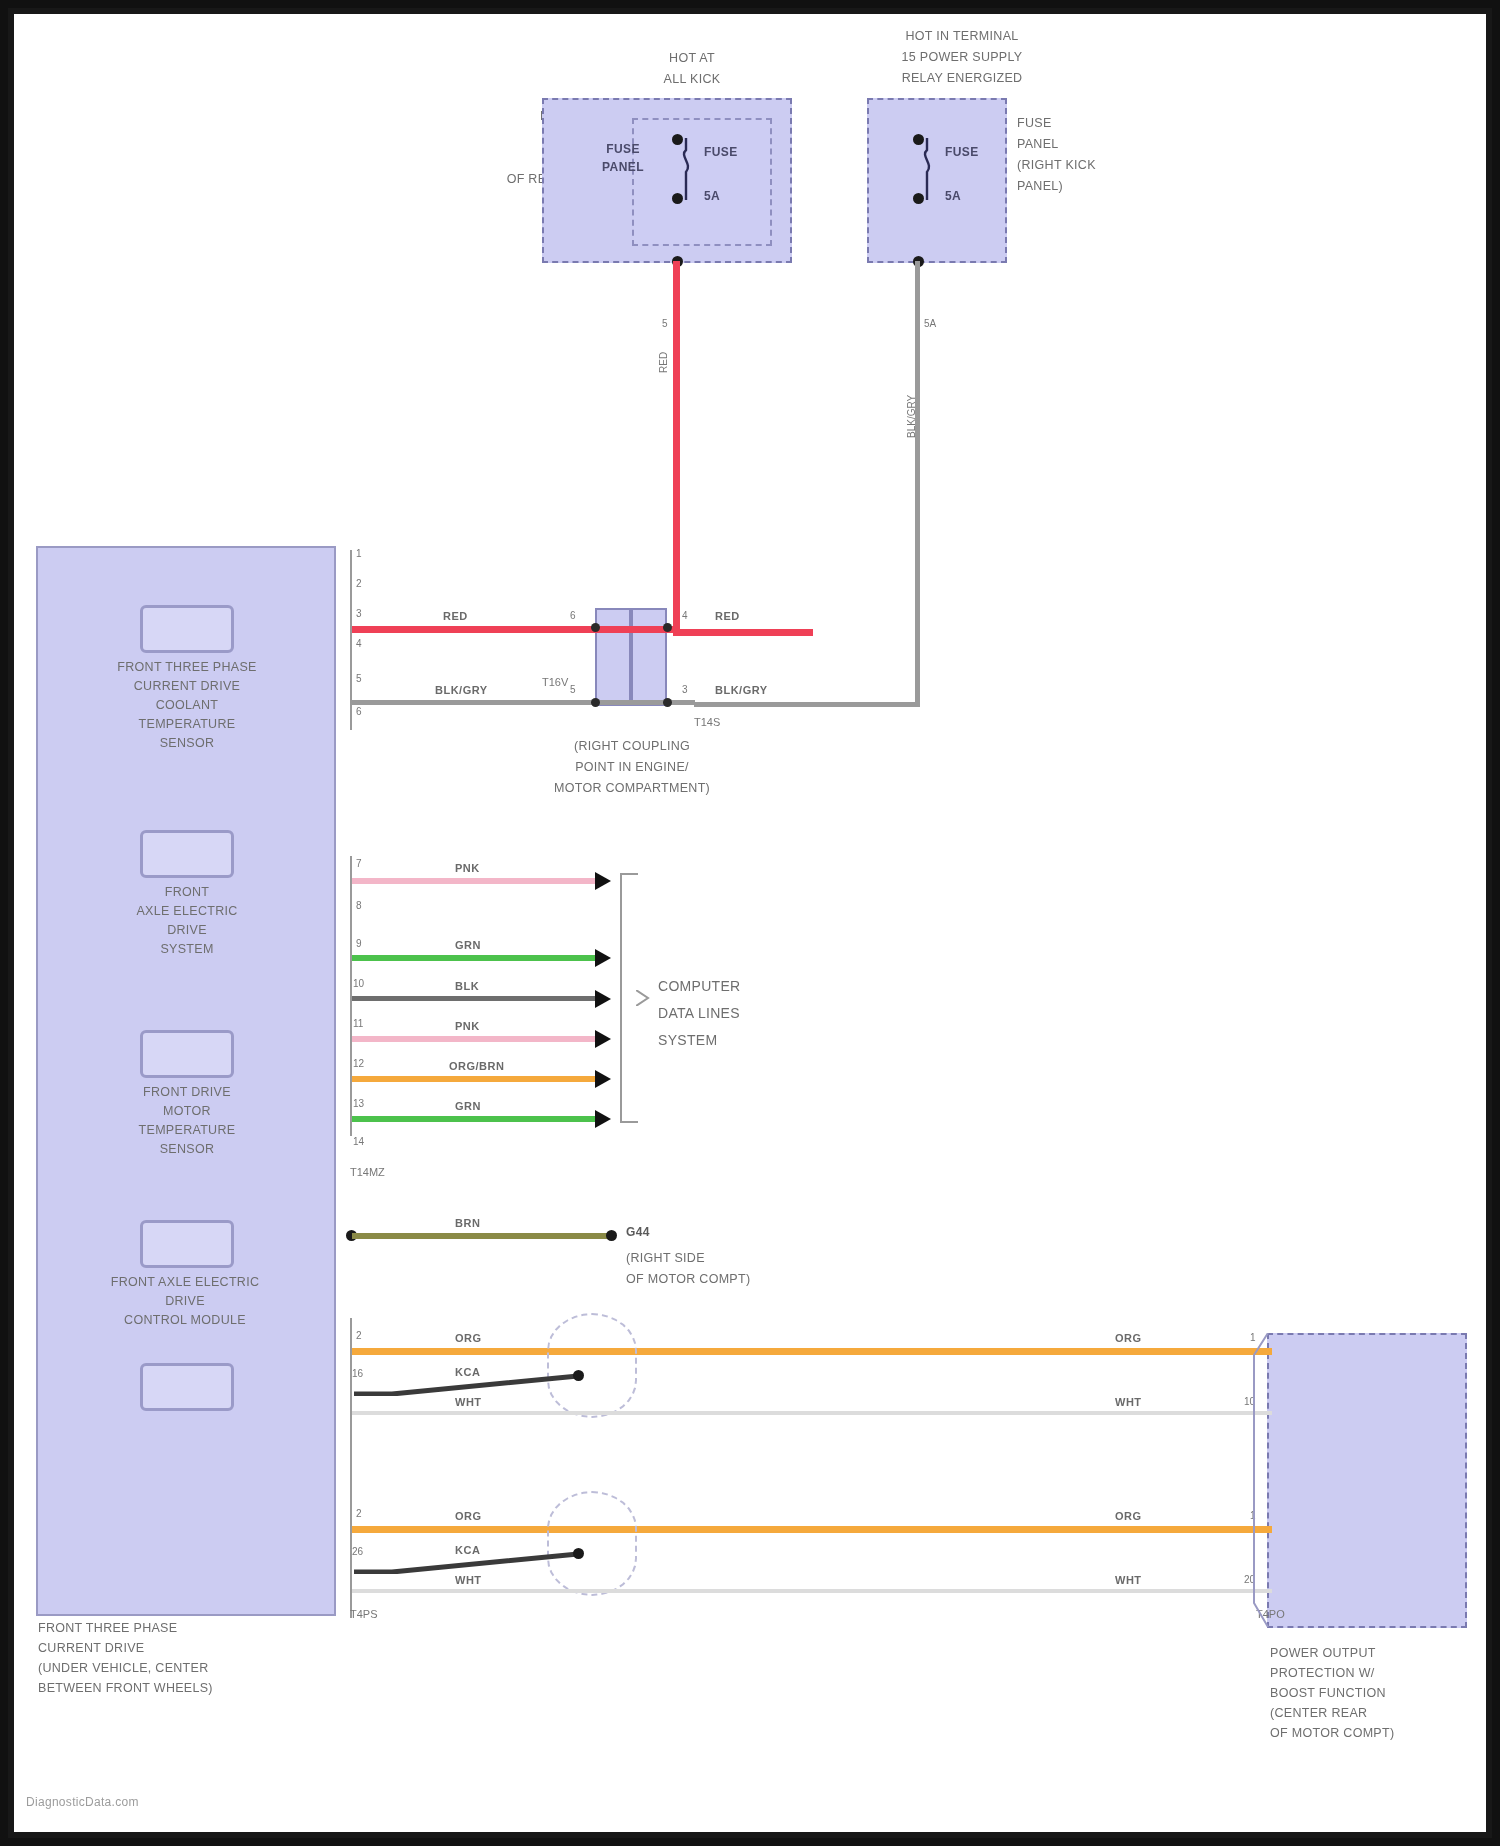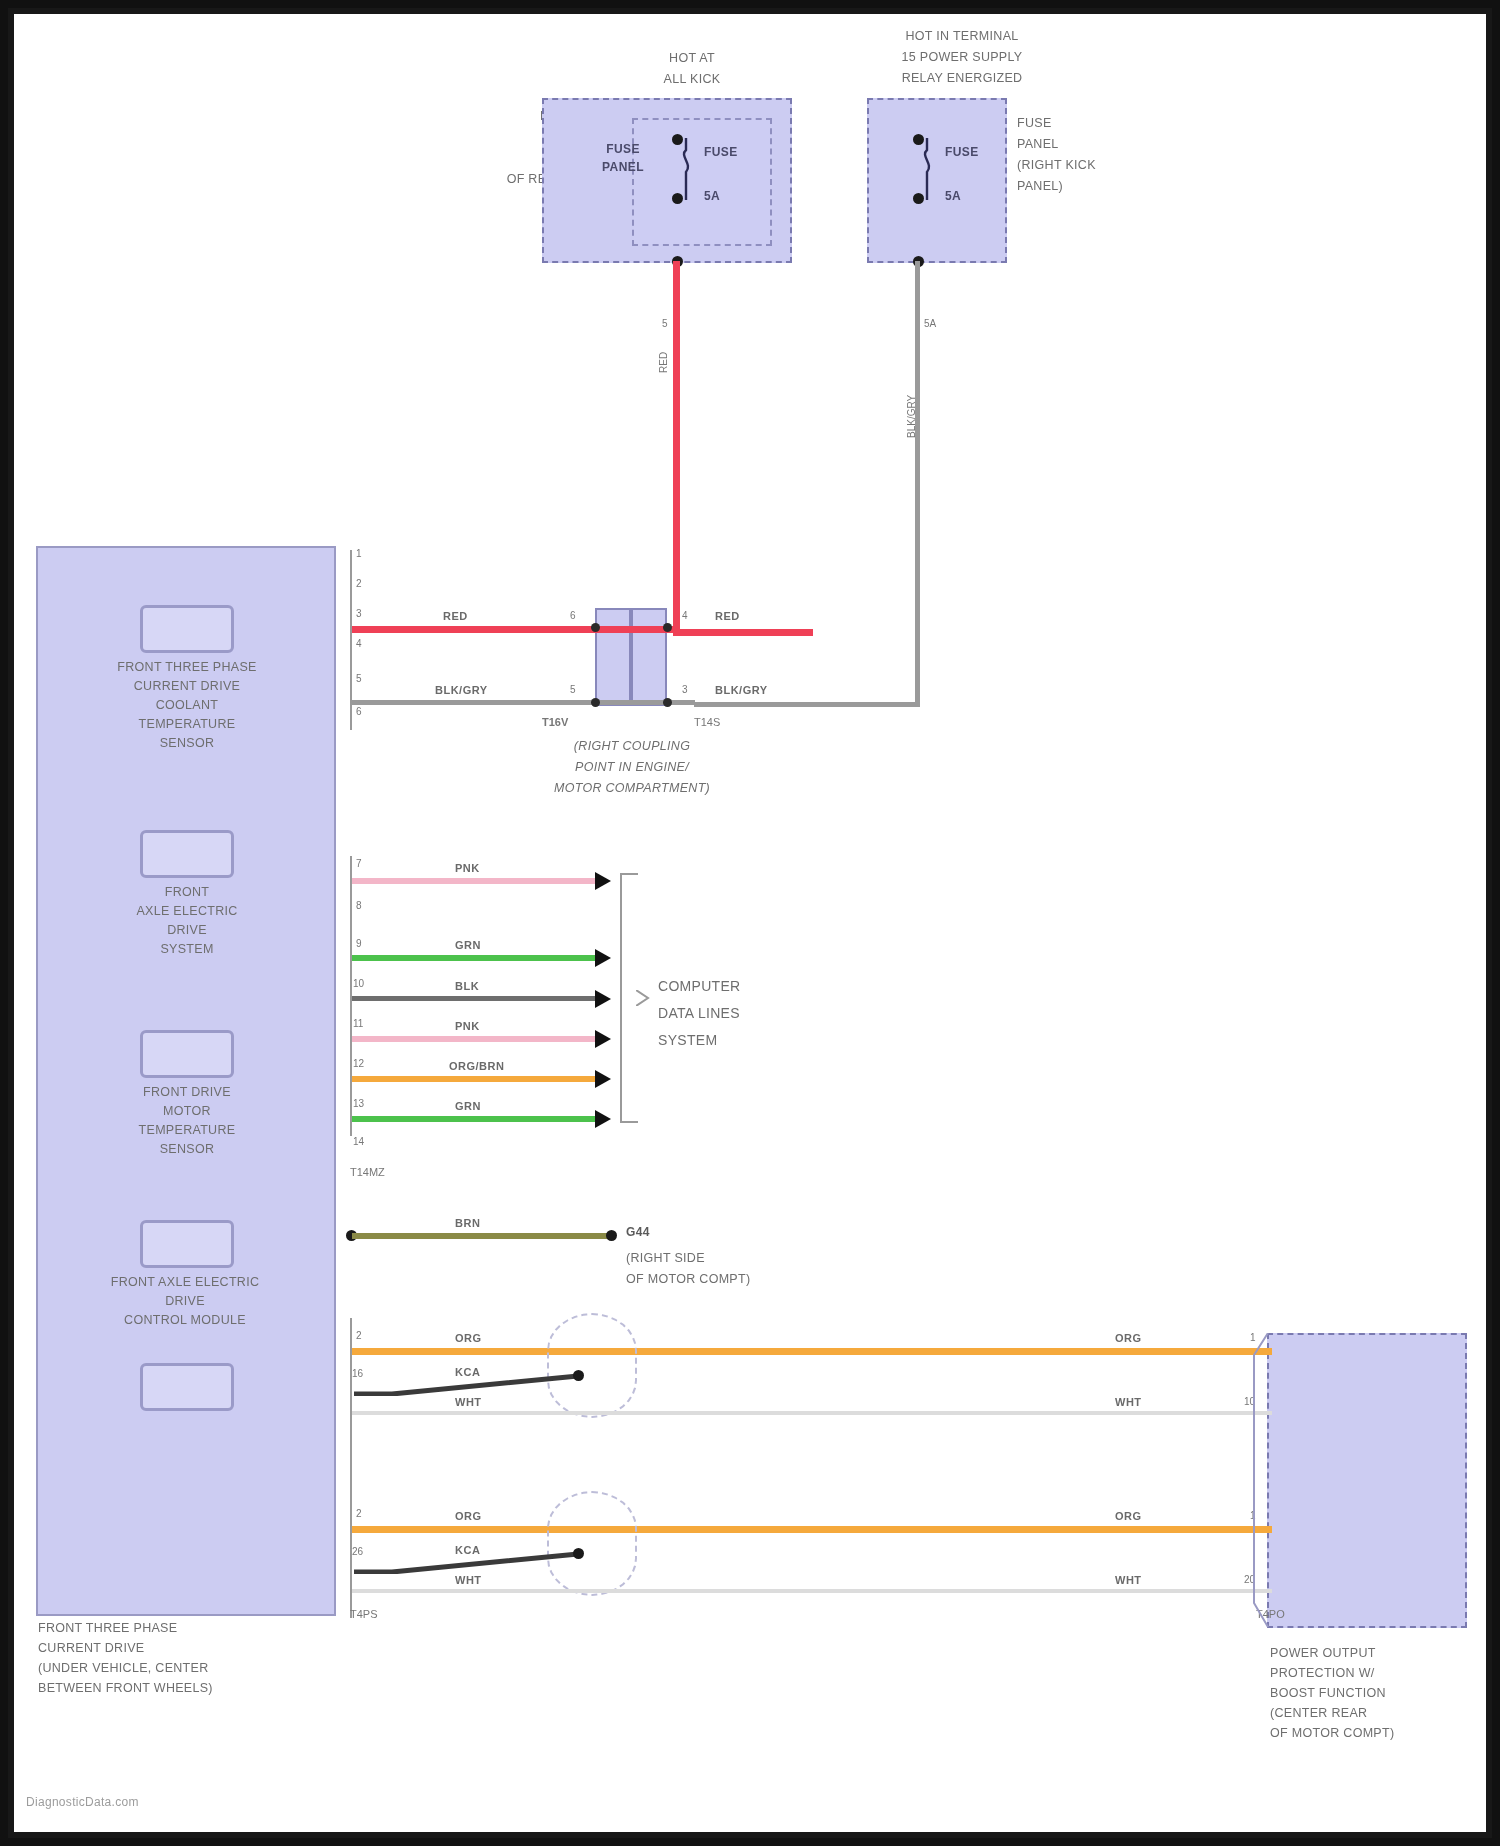--- a/index.html
+++ b/index.html
@@ -266,24 +266,24 @@
 
     <div class="wire" style="left:330px;top:682px;width:245px;height:5px;background:#9a9a9a;"></div>
     <div class="wire" style="left:573px;top:682px;width:100px;height:5px;background:#9a9a9a;"></div>
     <div class="wlabel" style="left:410px;top:666px;">BLK/GRY</div>
     <div class="wlabel" style="left:690px;top:666px;">BLK/GRY</div>
     <div class="pin" style="left:548px;top:666px;">5</div>
     <div class="pin" style="left:660px;top:666px;">3</div>
     <div class="sdot" style="left:569px;top:680px;"></div>
     <div class="sdot" style="left:641px;top:680px;"></div>
 
-    <div class="pin" style="left:520px;top:698px;font-size:11px;font-weight:bold;">T16V</div>
+    <div class="pin" style="left:520px;top:658px;font-size:11px;">T16V</div>
     <div class="pin" style="left:672px;top:698px;font-size:11px;">T14S</div>
 
-    <div class="cap c" style="left:460px;top:718px;width:300px;line-height:21px;font-size:12.5px;font-style:italic;">(RIGHT COUPLING
+    <div class="cap c" style="left:460px;top:718px;width:300px;line-height:21px;font-size:12.5px;">(RIGHT COUPLING
 POINT IN ENGINE/
 MOTOR COMPARTMENT)</div>
 
     <div class="vline" style="left:328px;top:838px;width:2px;height:280px;"></div>
 
     <div class="pin" style="left:334px;top:840px;">7</div>
     <div class="wire" style="left:330px;top:860px;width:243px;height:6px;background:#f3b6c8;"></div>
     <div class="wlabel" style="left:430px;top:844px;">PNK</div>
     <div class="arrow" style="left:573px;top:854px;"></div>
     <div class="pin" style="left:334px;top:882px;">8</div>

